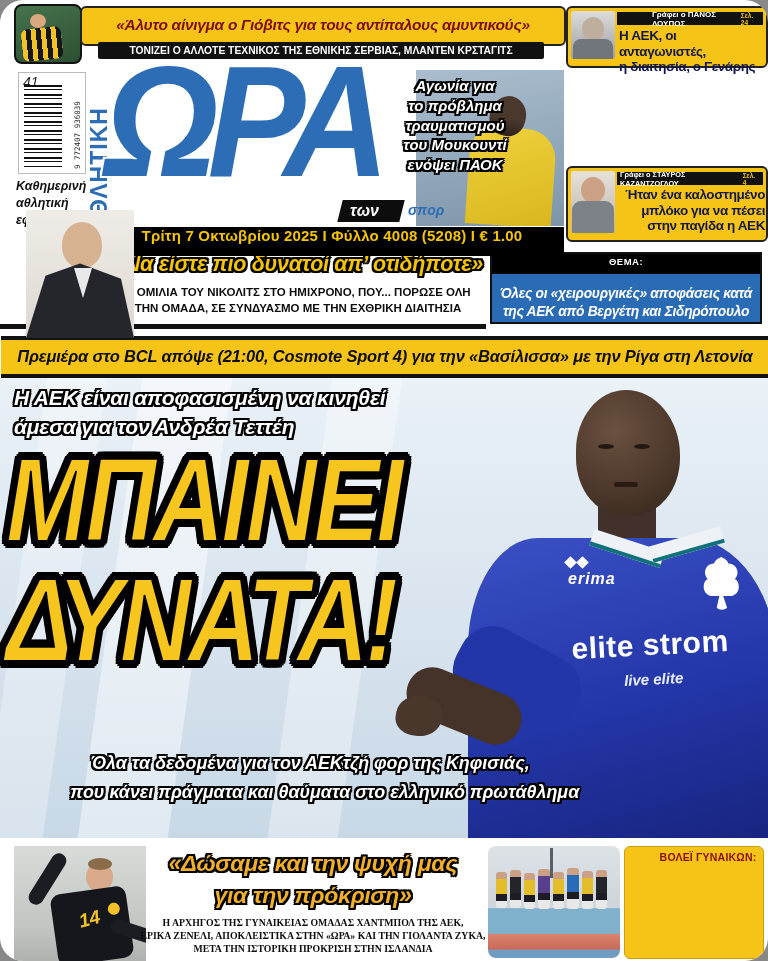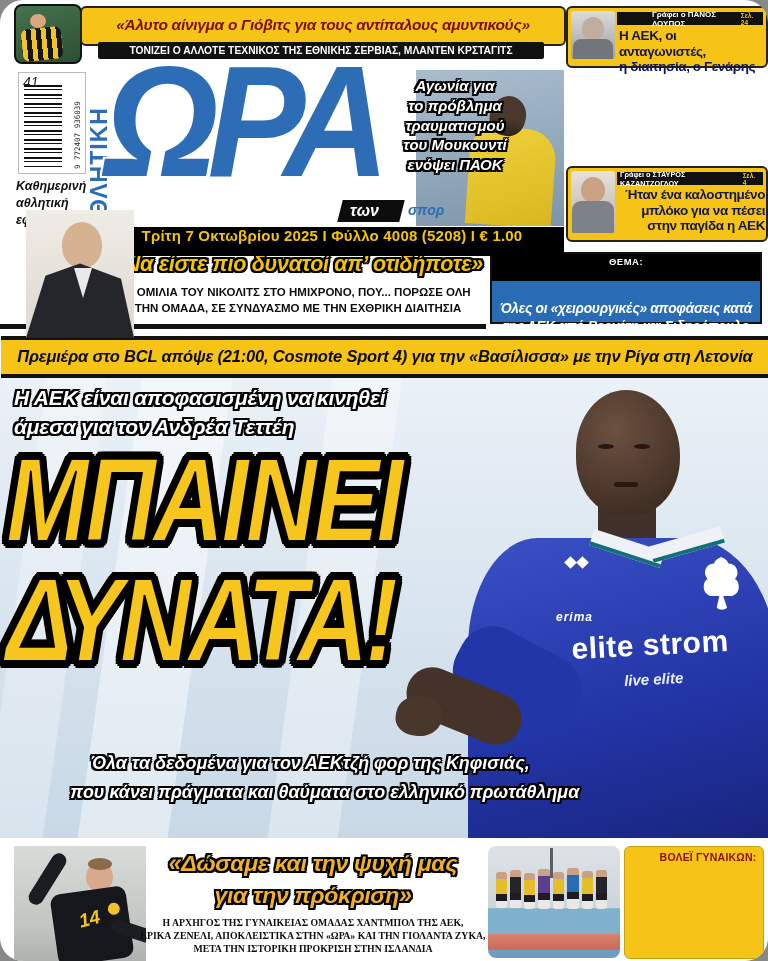--- a/index.html
+++ b/index.html
@@ -115,22 +115,22 @@
     <div class="abs" style="left:48px;top:58px;width:18px;height:30px;background:#e9e9ec;
                 clip-path:polygon(0 0,100% 0,50% 100%);"></div>
   </div>
 
   <div class="abs ctr b9 it ol2" style="left:108px;top:252px;width:380px;color:#F5C400;font-size:21.5px;letter-spacing:-0.3px;">«Να είστε πιο δυνατοί απ’ οτιδήποτε»</div>
   <div class="abs pre ctr" style="left:102px;top:284px;width:392px;color:#0d0d0d;font-size:11.5px;font-weight:800;line-height:1.4;">Η ΟΜΙΛΙΑ ΤΟΥ ΝΙΚΟΛΙΤΣ ΣΤΟ ΗΜΙΧΡΟΝΟ, ΠΟΥ... ΠΟΡΩΣΕ ΟΛΗ
 ΤΗΝ ΟΜΑΔΑ, ΣΕ ΣΥΝΔΥΑΣΜΟ ΜΕ ΤΗΝ ΕΧΘΡΙΚΗ ΔΙΑΙΤΗΣΙΑ</div>
   <div class="abs" style="left:0;top:324px;width:486px;height:5px;background:#111;"></div>
 
   <div class="abs" style="left:490px;top:252px;width:272px;height:72px;border:2px solid #111;background:#2A6BB5;box-sizing:border-box;">
-    <div class="ctr b9" style="height:27px;background:#000;color:#fff;font-size:9.5px;line-height:15px;letter-spacing:0.5px;">ΘΕΜΑ:</div>
-    <div class="pre ctr b9 it" style="color:#fff;font-size:13.8px;line-height:1.32;padding-top:19px;letter-spacing:-0.3px;">Όλες οι «χειρουργικές» αποφάσεις κατά
+    <div class="ctr b9" style="height:20px;background:#000;color:#fff;font-size:9.5px;line-height:15px;letter-spacing:0.5px;">ΘΕΜΑ:</div>
+    <div class="pre ctr b9 it" style="color:#fff;font-size:13.8px;line-height:1.32;padding-top:11px;letter-spacing:-0.3px;">Όλες οι «χειρουργικές» αποφάσεις κατά
 της ΑΕΚ από Βεργέτη και Σιδηρόπουλο</div>
   </div>
 
   <div class="abs" style="left:1px;top:336px;width:768px;height:42px;background:#F6C417;
               border-top:4px solid #111;border-bottom:4px solid #111;box-sizing:border-box;">
     <div class="ctr b9 it" style="color:#0d0d0d;font-size:16.5px;line-height:33px;letter-spacing:-0.2px;">Πρεμιέρα στο BCL απόψε (21:00, Cosmote Sport 4) για την «Βασίλισσα» με την Ρίγα στη Λετονία</div>
   </div>
 
   <div class="abs" style="left:0;top:378px;width:768px;height:460px;overflow:hidden;
               background:linear-gradient(180deg,#eaf1f7 0%,#d7e3ee 55%,#c8d8e6 100%);">
@@ -157,21 +157,21 @@
 
     <div class="abs" style="left:692px;top:176px;width:52px;height:58px;">
       <svg width="52" height="58" viewBox="0 0 40 44">
           <path fill="#fff" d="M20 2c4 0 7 2 8 5 4 0 7 3 7 7 0 2-1 4-2 5 2 1 3 3 3 6 0 4-3 7-7 7h-5l3 9c-2 2-6 2-8 0l2-9h-5c-4 0-7-3-7-7 0-3 1-5 3-6-1-1-2-3-2-5 0-4 3-7 7-7 1-3 4-5 8-5z"></path>
         </svg>
     </div>
 
     <div class="abs" style="left:548px;top:180px;width:60px;">
       <div class="abs" style="left:18px;top:0;width:9px;height:9px;background:#fff;transform:rotate(45deg);"></div>
       <div class="abs" style="left:30px;top:0;width:9px;height:9px;background:#fff;transform:rotate(45deg);"></div>
-      <div class="abs it b9" style="left:8px;top:12px;color:#fff;font-size:12px;letter-spacing:1px;margin-top:40px;">erima</div>
+      <div class="abs it b9" style="left:20px;top:12px;color:#fff;font-size:16px;letter-spacing:1px;">erima</div>
     </div>
 
     <div class="abs ctr b9" style="left:530px;top:250px;width:240px;color:#fff;font-size:30px;transform:rotate(-3deg);letter-spacing:0.5px;">elite strom</div>
     <div class="abs it" style="left:624px;top:290px;width:150px;color:#e8ecff;font-size:15px;font-weight:800;transform:rotate(-3deg);">live elite</div>
 
     <div class="abs b9 it ol2" style="left:14px;top:8px;color:#fff;font-size:21px;letter-spacing:-0.2px;z-index:6;">Η ΑΕΚ είναι αποφασισμένη να κινηθεί</div>
     <div class="abs b9 it ol2" style="left:14px;top:37px;color:#fff;font-size:21px;letter-spacing:-0.2px;z-index:6;">άμεσα για τον Ανδρέα Τεττέη</div>
 
     <div class="abs b9 it" style="left:6px;top:62px;z-index:6;line-height:1.02;">
       <span class="condense ol7" style="color:#F6C51E;font-size:118px;letter-spacing:-4px;">ΜΠΑΙΝΕΙ</span><br>

